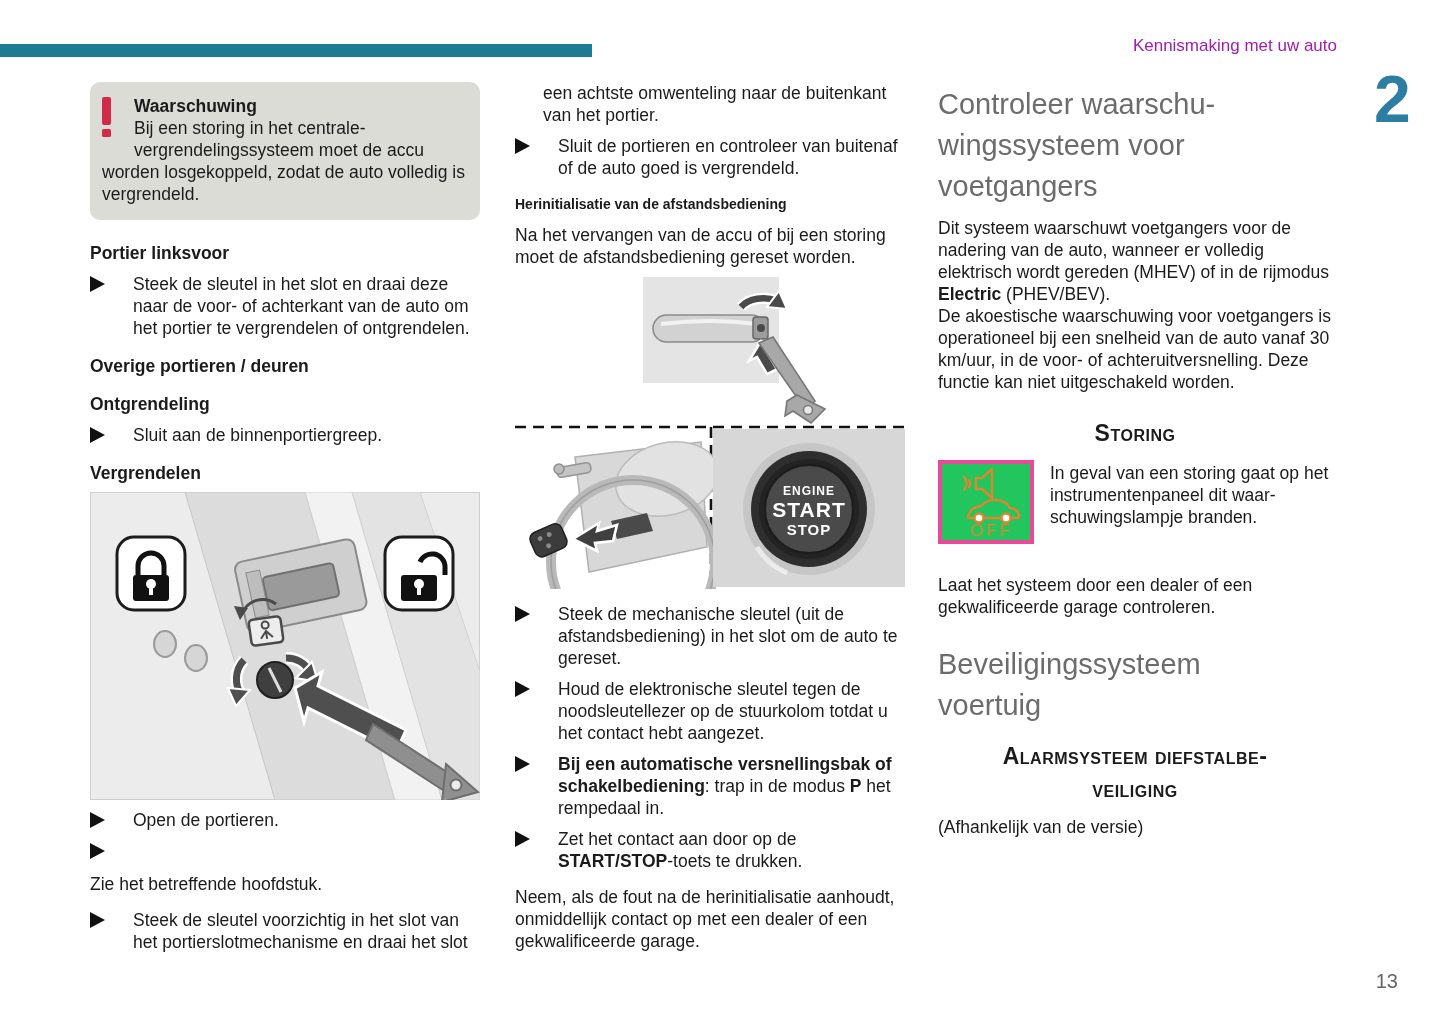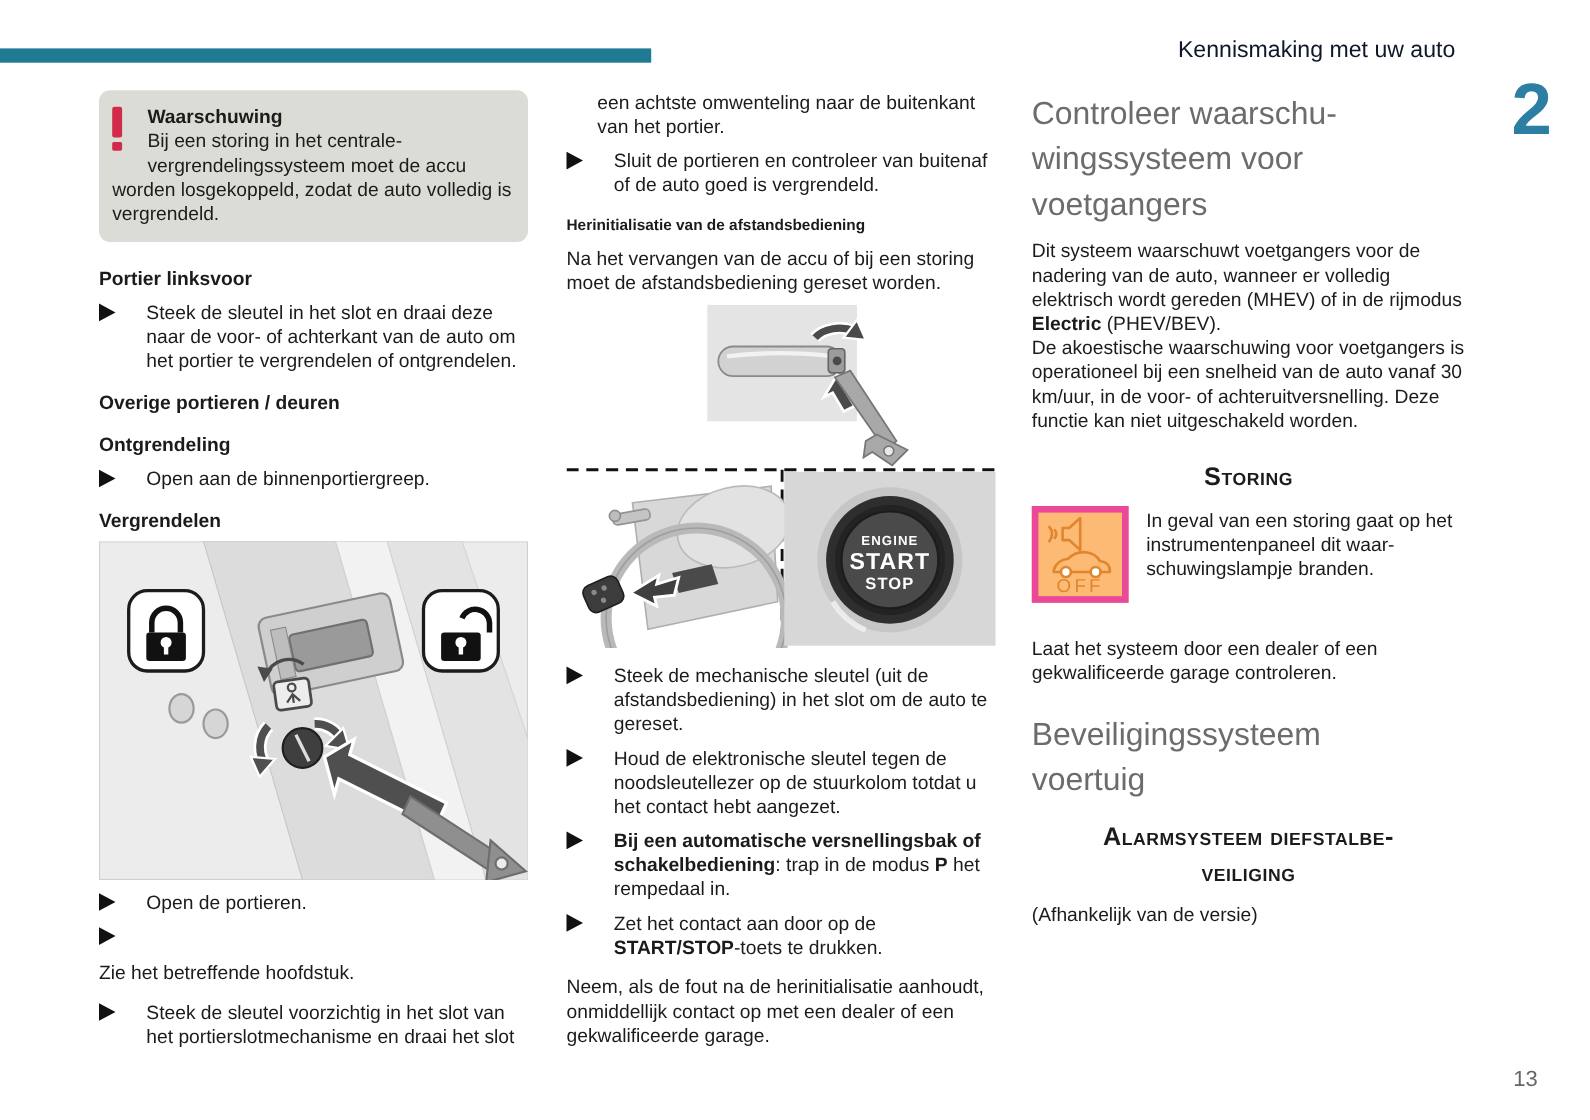--- a/index.html
+++ b/index.html
@@ -1,19 +1,19 @@
 <!DOCTYPE html>
 <html><head>
 <meta charset="utf-8">
 <style>
   html,body{margin:0;padding:0;background:#ffffff;}
   .page{position:relative;width:1445px;height:1018px;background:#ffffff;overflow:hidden;
         font-family:"Liberation Sans", sans-serif;color:#1b1b1b;font-size:17.5px;line-height:22px;}
   .topbar{position:absolute;left:0;top:44px;width:592px;height:13px;background:#1f7a94;}
-  .hdr{position:absolute;top:35px;right:122px;font-size:21px;color:#0f172a;}
+  .hdr{position:absolute;top:35px;right:108px;font-size:17px;color:#a21caf;}
   .chapnum{position:absolute;top:66px;left:1374px;font-size:66px;line-height:66px;font-weight:bold;color:#2d7ea3;}
   .pagenum{position:absolute;right:47px;bottom:26px;font-size:20px;color:#666;}
 
   .col{position:absolute;top:82px;}
   .col1{left:90px;width:390px;}
   .col2{left:515px;width:392px;}
   .col3{left:938px;width:394px;}
 
   
   .warnbox{background:#dcdcd7;border-radius:10px;padding:13px 15px 15px 12px;margin-bottom:22px;}
@@ -30,21 +30,21 @@
   p{margin:9px 0;}
   .cont{margin:0 0 9px 28px;}
 
   .bigh{font-size:29px;line-height:41px;color:#6c6c6c;font-weight:normal;margin:2px 0 10px 0;}
   .bigh span{display:block;}
   .sch{font-variant:small-caps;font-weight:bold;font-size:23px;line-height:33px;letter-spacing:0.5px;margin:20px 0 10px 0;text-align:center;}
   .sch span{display:block;}
 
   .fig{display:block;margin:6px 0;}
   .storing-row{display:flex;margin:6px 0 4px 0;}
-  .storing-iconbox{flex:0 0 76px;width:76px;height:76px;border:6px solid #ec4899;margin-right:16px;background:#fdba74;}
+  .storing-iconbox{flex:0 0 76px;width:76px;height:76px;border:4px solid #ec4899;margin-right:16px;background:#22c55e;padding-left:12px;}
   .storing-txt{flex:1;padding-top:2px;}
   .gap26{height:26px;}
   b{font-weight:bold;}
 </style>
 </head>
 <body>
 
 <div class="page">
 
   <div class="topbar"></div>
@@ -68,21 +68,21 @@
     <div class="bullet">
       <span class="tri"></span>
       <span class="btxt">Steek de sleutel in het slot en draai deze naar de voor- of achterkant van de auto om het portier te vergrendelen of ontgrendelen.</span>
     </div>
 
     <h3>Overige portieren / deuren</h3>
     <h3>Ontgrendeling</h3>
 
     <div class="bullet">
       <span class="tri"></span>
-      <span class="btxt">Open aan de binnenportiergreep.</span>
+      <span class="btxt">Sluit aan de binnenportiergreep.</span>
     </div>
 
     <h3>Vergrendelen</h3>
 
     <svg class="fig" width="390" height="308" viewBox="0 0 390 308">
       <rect x="0.5" y="0.5" width="389" height="307" fill="#ececec" stroke="#cfcfcf"></rect>
       <polygon points="95,0 215,0 305,308 185,308" fill="#dcdcdc" stroke="#c6c6c6"></polygon>
       <polygon points="215,0 262,0 352,308 305,308" fill="#f2f2f2" stroke="#d2d2d2"></polygon>
       <polygon points="262,0 330,0 390,180 390,308 352,308" fill="#e3e3e3" stroke="#d2d2d2"></polygon>
       <g transform="rotate(-12 210 95)">

